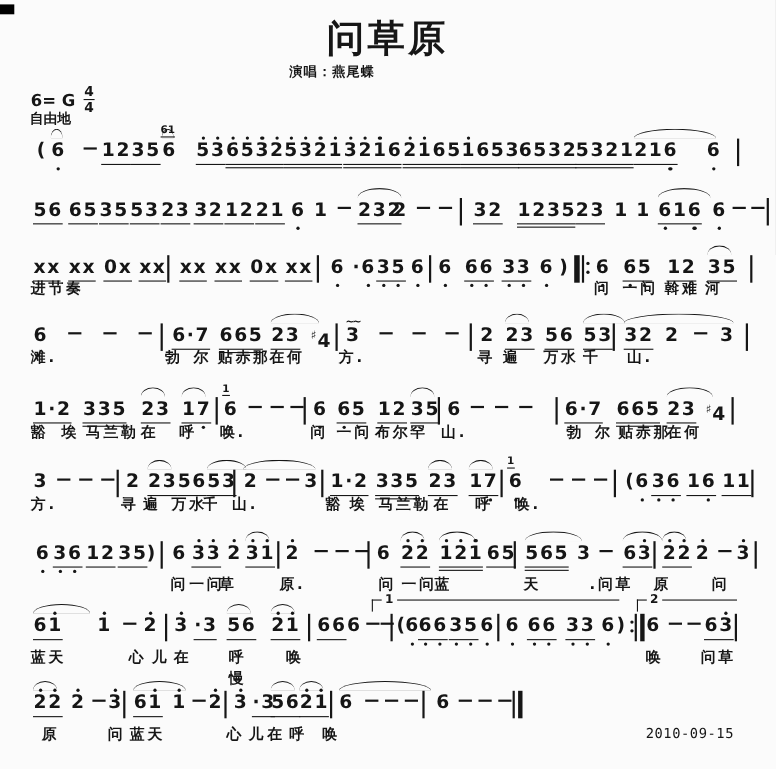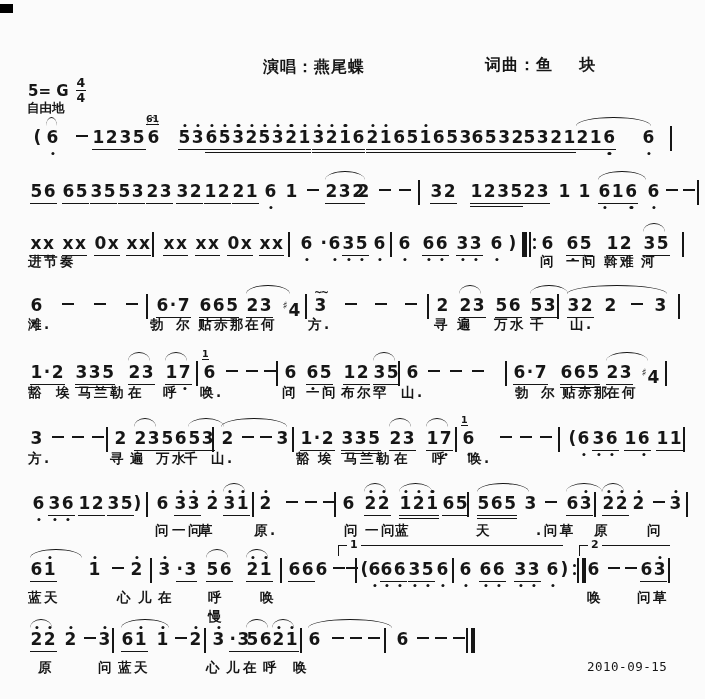--- a/index.html
+++ b/index.html
@@ -5,21 +5,21 @@
   :root{ --ink:#161616; --bg:#fbfbfb; }
   html,body{margin:0;padding:0;background:#e8e8e8;}
   #sheet{
     position:relative;width:705px;height:699px;background:var(--bg);
     color:var(--ink);font-family:"DejaVu Sans",sans-serif;overflow:hidden;
     margin:0 auto;
   }
   .artifact{position:absolute;left:0;top:4px;width:13px;height:9px;background:#000;}
   .title{position:absolute;top:12px;left:0;right:0;text-align:center;
          font-size:34px;font-weight:bold;letter-spacing:3px;}
-  .credit{position:absolute;font-size:16px;font-weight:bold;letter-spacing:1px;white-space:pre;}
+  .credit{position:absolute;font-size:12px;font-weight:bold;letter-spacing:1px;white-space:pre;}
   .keysig{position:absolute;left:28px;top:76px;display:flex;align-items:center;gap:7px;
           font-size:15px;font-weight:bold;}
   .frac{display:inline-flex;flex-direction:column;align-items:center;
         font-size:12.5px;line-height:1.15;font-weight:bold;}
   .frac .fx{border-bottom:1.5px solid var(--ink);padding:0 1px;}
   .tempo{position:absolute;left:27px;top:100px;font-size:12.5px;font-weight:bold;}
   .date{position:absolute;left:587px;top:659px;font-size:12.5px;
         font-family:"DejaVu Sans Mono",monospace;letter-spacing:.5px;}
 
   .tok{position:absolute;font-weight:bold;font-size:17px;line-height:22px;white-space:nowrap;}
@@ -52,24 +52,24 @@
   .volta{position:absolute;height:10px;border-top:1.6px solid var(--ink);
          border-left:1.6px solid var(--ink);}
   .volta .vl{position:absolute;top:-8px;left:8px;font-size:11px;font-weight:bold;
              background:var(--bg);padding:0 3px;line-height:1.2;}
 </style>
 </head>
 <body>
 
 <div id="sheet">
   <div class="artifact"></div>
+  <div class="title">问草原</div>
   <div class="credit" style="left:263px;top:57px;">演唱：燕尾蝶</div>
-  <div class="credit" style="left:485px;top:55px;">词曲：鱼    块</div>
   <div class="keysig">
-    <span>5= G</span>
+    <span>6= G</span>
     <span class="frac">
       <span class="fx">4</span>
       <span>4</span>
     </span>
   </div>
   <div class="tempo">自由地</div>
   <div class="date">2010-09-15</div>
 <div class="tok" style="left: 33px; top: 126px;"><span class="grp"><span class="chr">(</span></span></div>
     <div class="tok" style="left: 46px; top: 126px;"><span class="arc" style="width: 11px;"></span><span class="grp"><span class="chr db">6</span></span></div>
     <div class="tok" style="left: 74px; top: 126px;"><span class="grp"><span class="chr"><span class="dash"></span></span></span></div>

